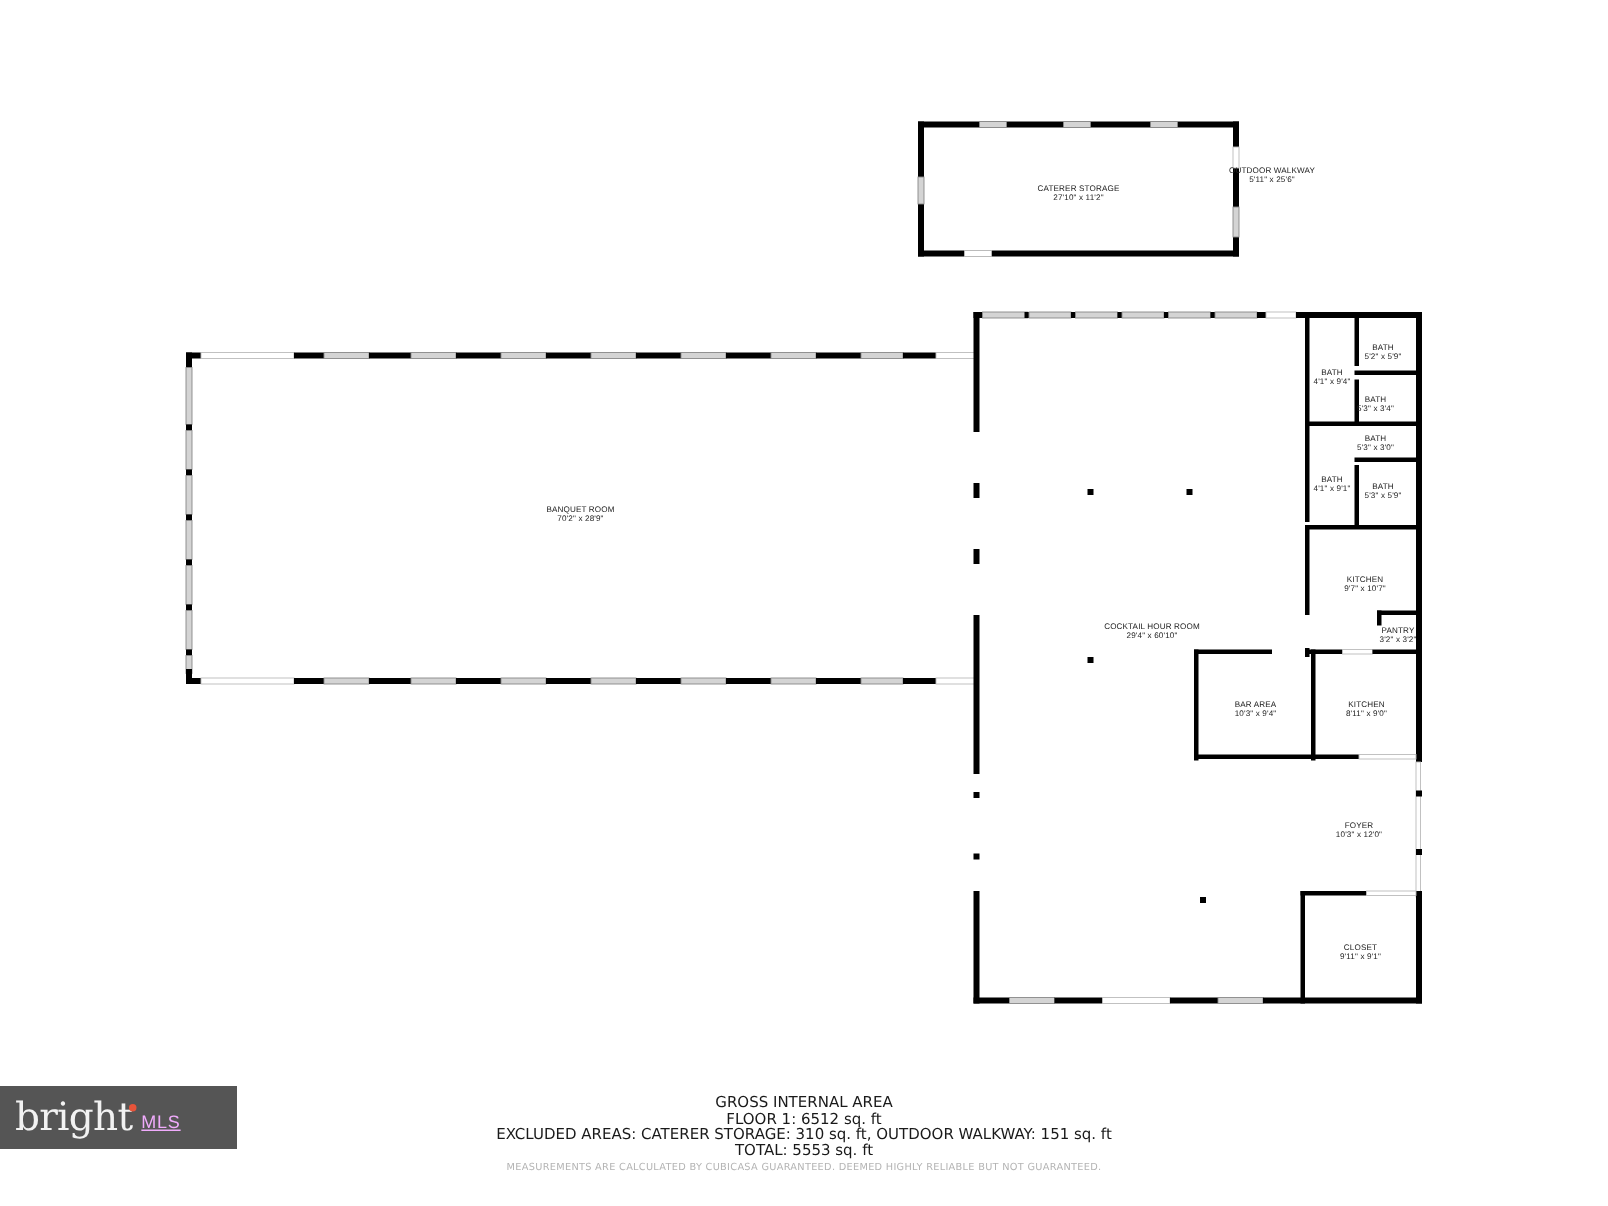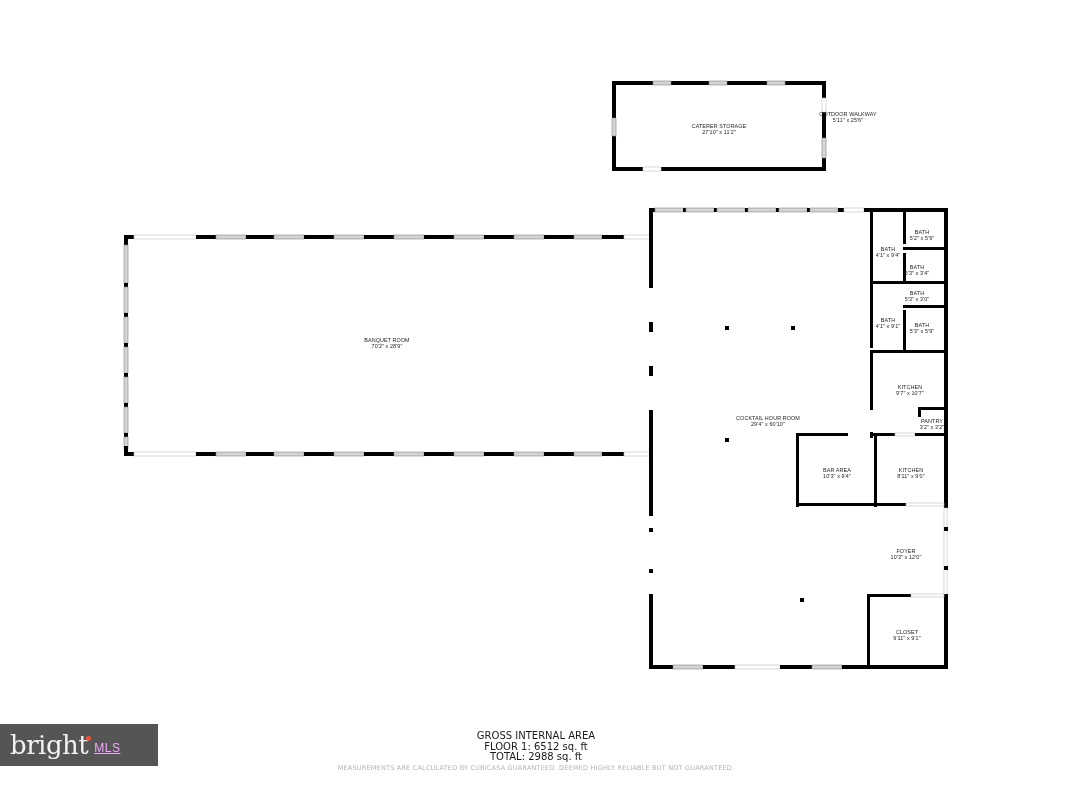--- a/index.html
+++ b/index.html
@@ -231,20 +231,21 @@
   <div>10'3" x 12'0"</div>
 </div>
 <div class="lbl" style="left:907px; top:629px;">
   <div>CLOSET</div>
   <div>9'11" x 9'1"</div>
 </div>
 
 <div class="summary" style="top:731px;">
   <div class="line">GROSS INTERNAL AREA</div>
   <div class="line">FLOOR 1: 6512 sq. ft</div>
-  <div class="line">TOTAL: 2988 sq. ft</div>
+  <div class="line">EXCLUDED AREAS: CATERER STORAGE: 310 sq. ft, OUTDOOR WALKWAY: 151 sq. ft</div>
+  <div class="line">TOTAL: 5553 sq. ft</div>
   <div class="disclaimer">MEASUREMENTS ARE CALCULATED BY CUBICASA GUARANTEED. DEEMED HIGHLY RELIABLE BUT NOT GUARANTEED.</div>
 </div>
 
 <div class="logo">
   <span class="brand"><span>bright</span><span class="dot"></span></span>
   <span class="mls">MLS</span>
 </div>
 
 </body></html>

